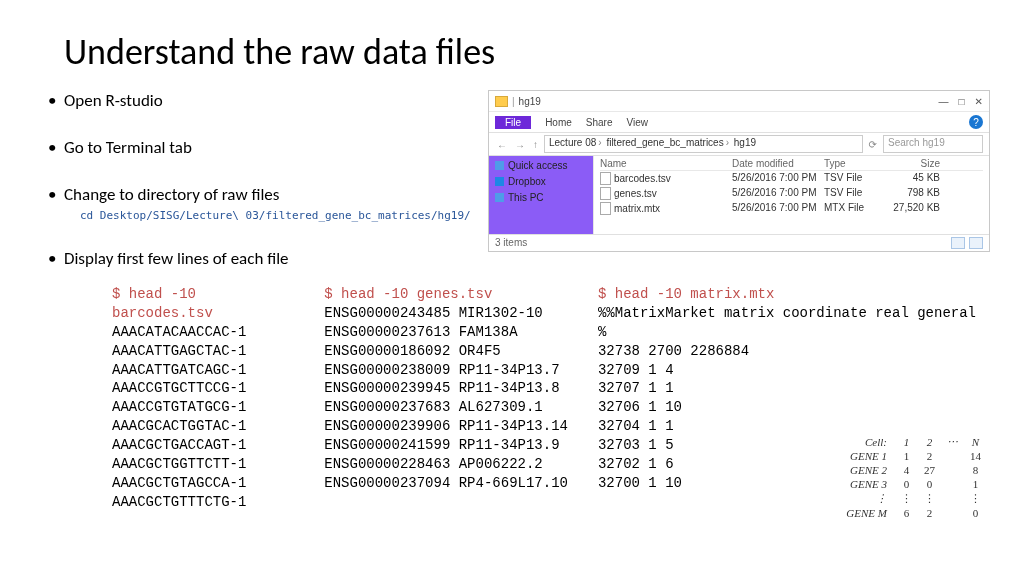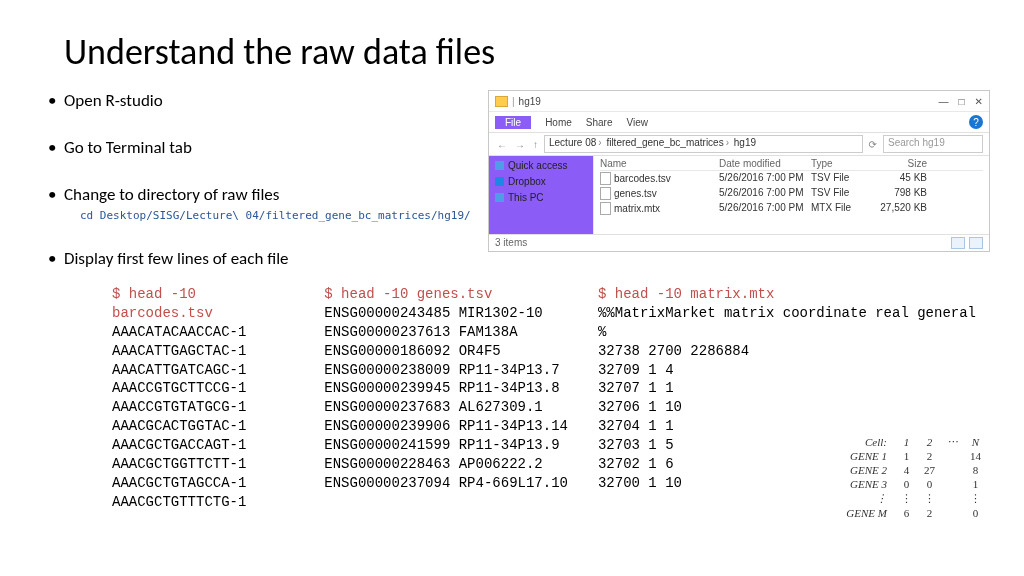--- a/index.html
+++ b/index.html
@@ -13,36 +13,36 @@
 .term-col{font-family:Liberation Mono, monospace;font-size:14px;line-height:1.35}
 .term-head{color:#c0504d}
 .term-body{white-space:pre}
 
 .explorer{position:absolute;right:34px;top:90px;width:500px;border:1px solid #c8c8c8;background:#fff;font-family:"Segoe UI",Arial,sans-serif;font-size:10px;color:#444}
 .ex-titlebar{display:flex;align-items:center;gap:4px;height:20px;padding:0 6px;border-bottom:1px solid #e8e8e8}
 .ex-titlebar .folder-icon{width:11px;height:9px;background:#ffcc4d;border:1px solid #d8a93a}
 .ex-titlebar .sep{color:#999}
 .ex-winbtns{margin-left:auto;display:flex;gap:10px;color:#555}
 .ex-ribbon{display:flex;align-items:center;gap:14px;height:20px;padding:0 6px;border-bottom:1px solid #e0e0e0}
-.ex-ribbon .file{background:#8b5cf6;color:#fff;padding:1px 10px}
+.ex-ribbon .file{background:#6d28d9;color:#fff;padding:1px 10px}
 .ex-addr{display:flex;align-items:center;gap:4px;height:22px;padding:0 6px;border-bottom:1px solid #e0e0e0}
 .ex-addr .nav{color:#888;padding:0 2px}
 .ex-addr .path{flex:1;border:1px solid #ccc;height:14px;padding:1px 4px;white-space:nowrap;overflow:hidden}
 .ex-addr .crumb{color:#333}
 .ex-addr .arrow{color:#888;margin:0 2px}
 .ex-addr .search{width:90px;border:1px solid #ccc;height:14px;padding:1px 4px;color:#999;margin-left:0}
 .ex-body{display:flex;height:78px}
 .ex-side{width:92px;background:#8b5cf6;border-right:1px solid #e5e5e5;padding:4px 6px;display:flex;flex-direction:column;gap:5px}
 .ex-side .item{display:flex;align-items:center;gap:4px;color:#222}
 .ex-side .qa .ico{width:9px;height:9px;background:#4f9ce8}
 .ex-side .db .ico{width:9px;height:9px;background:#1e87e5}
 .ex-side .pc .ico{width:9px;height:9px;background:#4f9ce8}
 .ex-main{flex:1;padding:2px 6px;display:flex;flex-direction:column}
 .ex-cols{display:flex;color:#666;border-bottom:1px solid #e8e8e8;padding-bottom:1px}
-.ex-cols>div:nth-child(1),.ex-row>div:nth-child(1){width:119px;display:flex;align-items:center;gap:3px}
+.ex-cols>div:nth-child(1),.ex-row>div:nth-child(1){width:132px;display:flex;align-items:center;gap:3px}
 .ex-cols>div:nth-child(2),.ex-row>div:nth-child(2){width:92px}
 .ex-cols>div:nth-child(3),.ex-row>div:nth-child(3){width:56px}
 .ex-cols>div:nth-child(4),.ex-row>div:nth-child(4){width:60px;text-align:right}
 .ex-row{display:flex;padding:1px 0;color:#333}
 .ex-row .fico{width:9px;height:11px;border:1px solid #aaa;background:#fff}
 .ex-status{border-top:1px solid #e0e0e0;padding:2px 6px;display:flex;align-items:flex-start;color:#666}
 .ex-status .view{margin-left:auto;display:flex;gap:4px}
 .ex-status .v{width:12px;height:10px;border:1px solid #aac6e6;background:#eaf2fb}
 .help{position:absolute;right:6px;top:24px;width:14px;height:14px;border-radius:50%;background:#1976d2;color:#fff;font-size:10px;display:flex;align-items:center;justify-content:center}
 
@@ -57,21 +57,21 @@
 
 <div class="slide">
 
   <h1 class="title">Understand the raw data files</h1>
 
   <ul class="bullets">
     <li>Open R-studio</li>
     <li>Go to Terminal tab</li>
     <li>
       <span>Change to directory of raw files</span>
-      <div class="cmd">cd Desktop/SISG/Lecture\ 04/filtered_gene_bc_matrices/hg19/</div>
+      <div class="cmd">cd Desktop/SISG/Lecture\ 03/filtered_gene_bc_matrices/hg19/</div>
     </li>
     <li>Display first few lines of each file</li>
   </ul>
 
   <div class="terminal-row">
     <div class="term-col">
       <div class="term-head">$ head -10 barcodes.tsv</div>
       <div class="term-body">AAACATACAACCAC-1
 AAACATTGAGCTAC-1
 AAACATTGATCAGC-1

